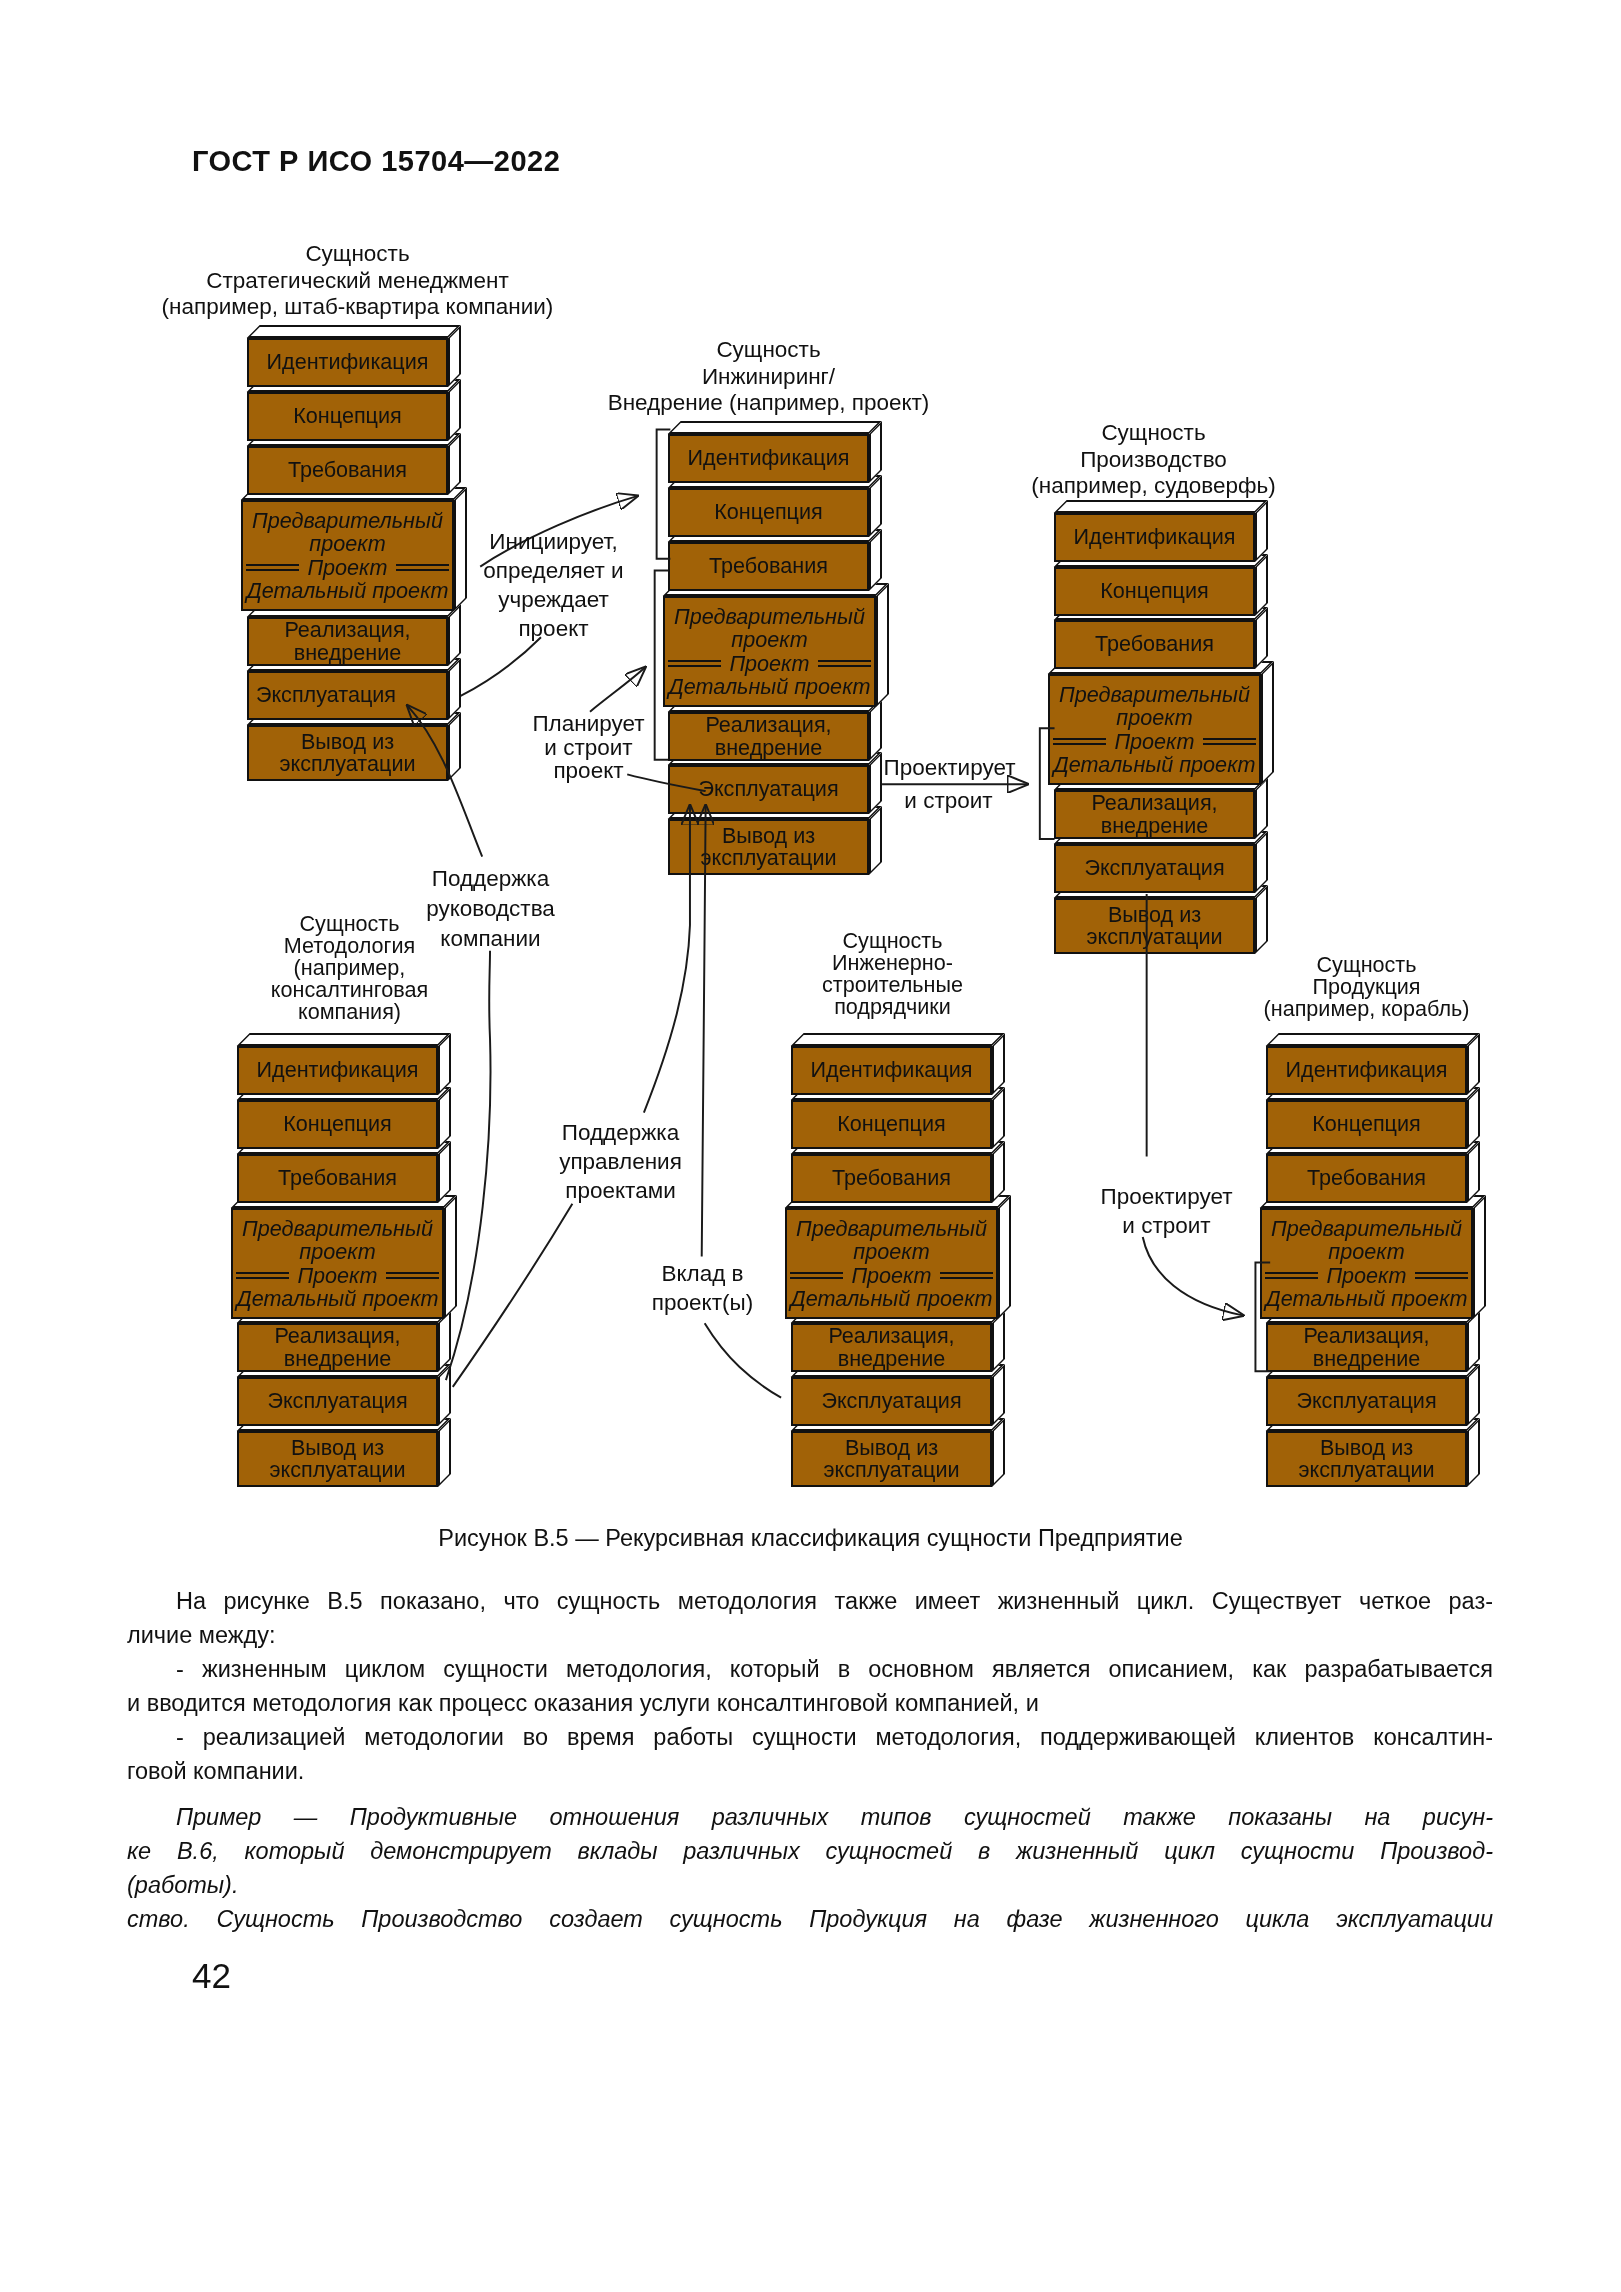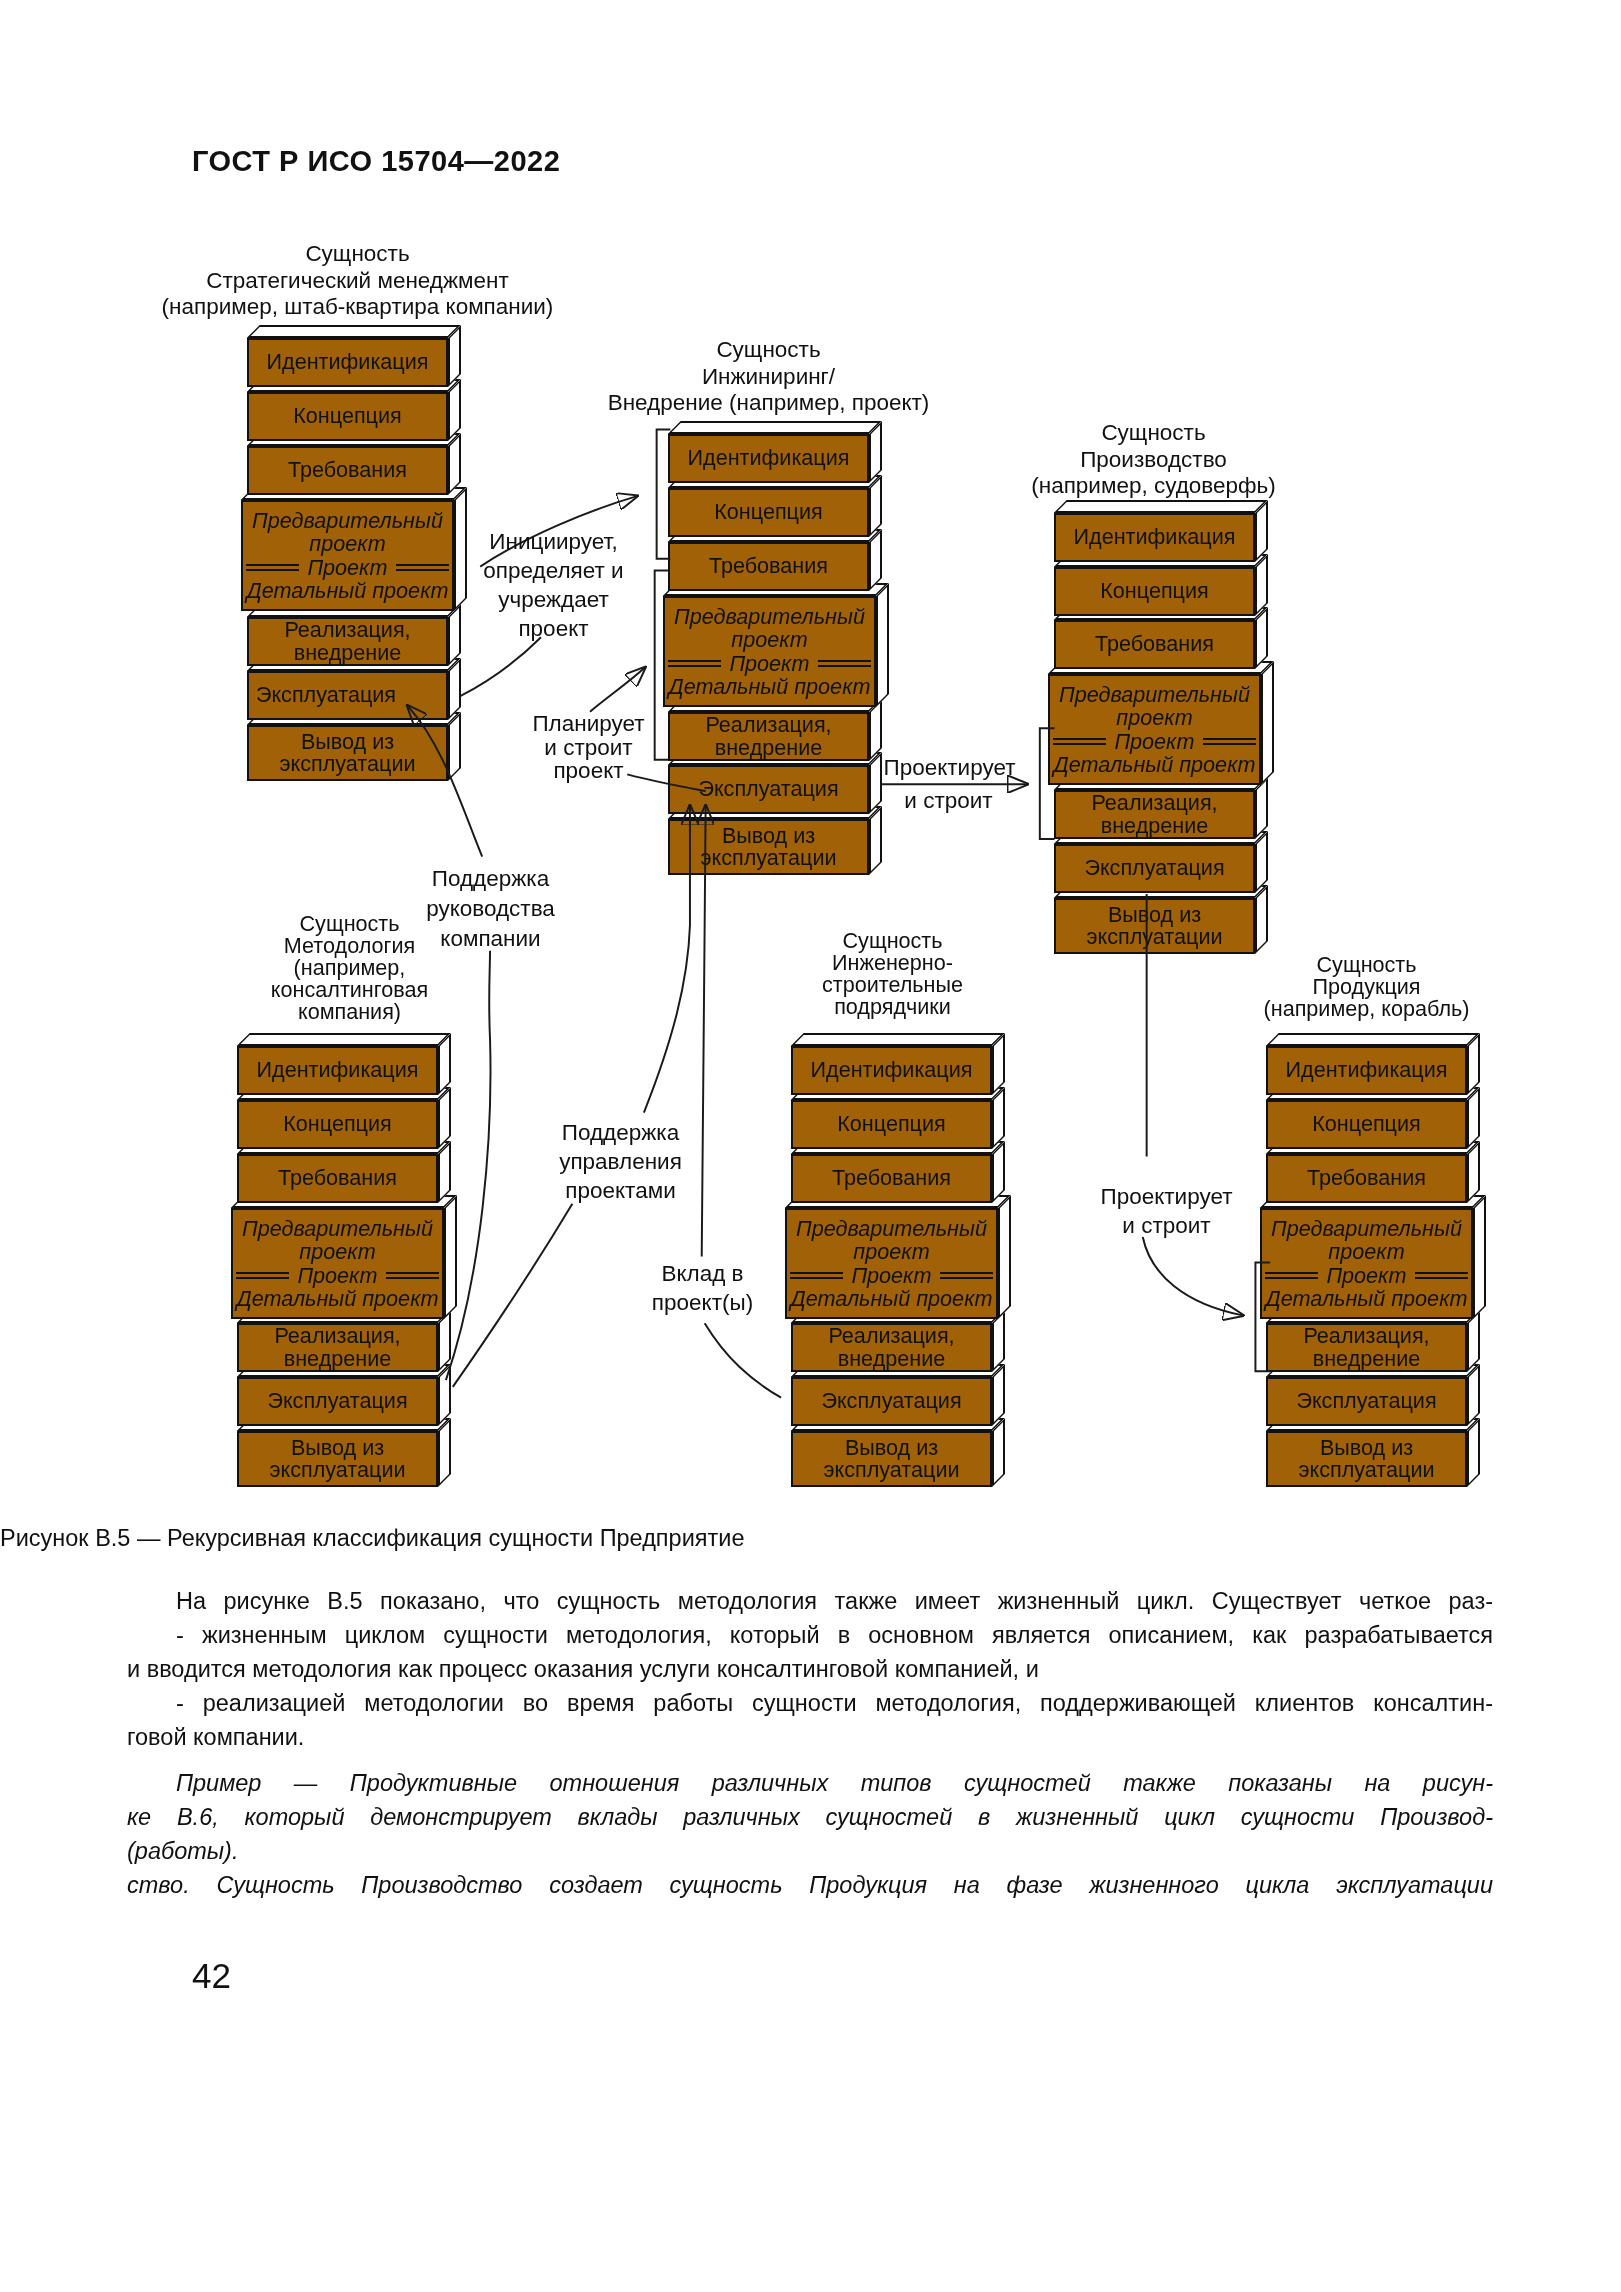--- a/index.html
+++ b/index.html
@@ -22,21 +22,21 @@
   .divrow{display:flex;align-items:center;justify-content:center;gap:8.8px;width:100%;}
   .dl{display:inline-block;width:53px;height:6.9px;border-top:2px solid #111;border-bottom:2px solid #111;box-sizing:border-box;}
   .divrow em{font-style:italic;}
   
   .ttl{position:absolute;text-align:center;font-size:22.5px;line-height:26.5px;}
   .ttl.small{font-size:21.6px;line-height:22px;}
   .lbl{position:absolute;text-align:center;font-size:22.5px;z-index:25;}
   .wires{position:absolute;left:0;top:0;z-index:20;pointer-events:none;}
   .wires path{stroke:#1a1a1a;stroke-width:2;fill:none;}
   
-  .caption{position:absolute;left:0;top:1525px;width:100%;font-size:23.5px;}
+  .caption{position:absolute;left:0;top:1525px;width:100%;text-align:center;font-size:23.5px;}
   .bodytext{position:absolute;left:127px;top:1584px;width:1366px;font-size:23.5px;line-height:34px;}
   .bl{text-align:justify;}
   .bl.jj{text-align-last:justify;}
   .bl.ind{text-indent:49px;}
   .ex{margin-top:11.8px;font-weight:normal;font-style:italic;}
   .pagenum{position:absolute;left:192px;top:1956px;font-size:35px;}
 </style>
 </head>
 <body>
 
@@ -329,20 +329,21 @@
       <path d="M 682 582 H 668 V 775 H 682"></path>
       <path d="M 1076 743 H 1061 V 856 H 1076"></path>
       <path d="M 1296 1288 H 1281 V 1399 H 1296"></path>
     </svg>
   </div>
 
   <div class="caption">Рисунок В.5 — Рекурсивная классификация сущности Предприятие</div>
 
   <div class="bodytext">
     <div class="bl ind jj">На рисунке В.5 показано, что сущность методология также имеет жизненный цикл. Существует четкое раз-</div>
+    <div class="bl">личие между:</div>
     <div class="bl ind jj">- жизненным циклом сущности методология, который в основном является описанием, как разрабатывается</div>
     <div class="bl">и вводится методология как процесс оказания услуги консалтинговой компанией, и</div>
     <div class="bl ind jj">- реализацией методологии во время работы сущности методология, поддерживающей клиентов консалтин-</div>
     <div class="bl">говой компании.</div>
     <div class="ex">
       <div class="bl ind jj">Пример — Продуктивные отношения различных типов сущностей также показаны на рисун-</div>
       <div class="bl jj">ке В.6, который демонстрирует вклады различных сущностей в жизненный цикл сущности Производ-</div>
       <div class="bl">(работы).</div>
       <div class="bl jj">ство. Сущность Производство создает сущность Продукция на фазе жизненного цикла эксплуатации</div>
     </div>

